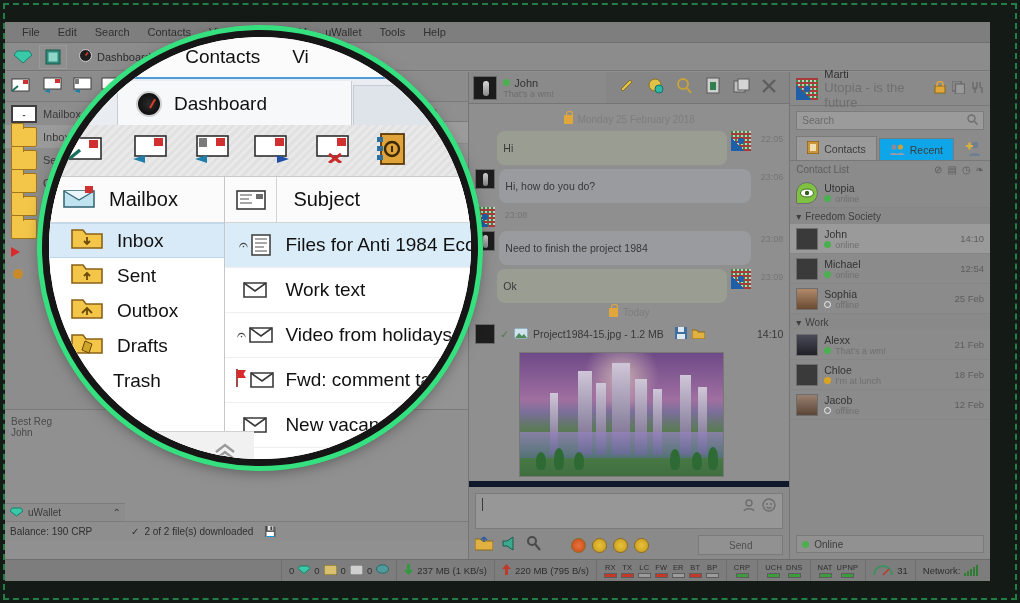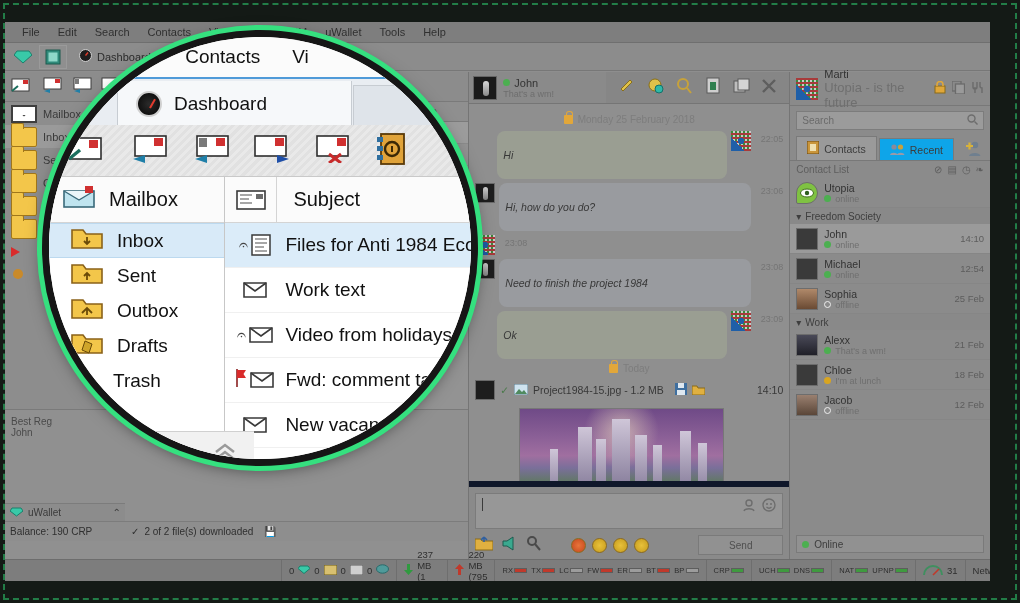--- a/index.html
+++ b/index.html
@@ -143,21 +143,21 @@
   .chat-tools { flex:1; display:flex; align-items:center; justify-content:space-around;
       background:#868686; height:100%; padding:0 6px; }
   .chat-body { position:absolute; left:0; right:0; top:32px; bottom:78px;
       background:#8f8f8f; overflow:hidden; padding-top:6px; }
   .daysep { display:flex; align-items:center; justify-content:center; gap:5px;
       font-size:10px; color:#7d7d7d; margin:4px 0 6px; }
   .msg { display:flex; align-items:flex-start; margin:2px 6px 4px; gap:4px; }
   .msg .av { width:20px; height:20px; background:#1d1d1d; border:1px solid #696969; flex:none; position:relative;}
   .msg .av:after{ content:''; position:absolute; left:7px; top:3px; width:5px; height:13px;
      background: linear-gradient(#cfcfcf,#7f7f7f); border-radius:3px; }
-  .msg .bubble { flex:1; font-size:10.5px; color:#383838; padding:18px 6px; border-radius:8px;font-style:italic; }
+  .msg .bubble { flex:1; font-size:10.5px; color:#383838; padding:11px 6px; border-radius:8px; }
   .msg.them .bubble { background:#999b9f; }
   .msg.me  .bubble { background:#9a9e92; margin-left:22px; }
   .msg .tm { font-size:9px; color:#757575; width:28px; text-align:right; flex:none; padding-top:3px;}
   .qr {
     width:20px;height:20px;flex:none;
     background:
       linear-gradient(45deg, #1f5fa8 35%, transparent 35%),
       radial-gradient(circle at 50% 50%, #1f5fa8 22%, transparent 23%),
       repeating-linear-gradient(0deg,#a83a3a 0 2px, transparent 2px 4px),
       repeating-linear-gradient(90deg,#3a8a3a 0 2px, transparent 2px 4px),
@@ -224,21 +224,21 @@
       gap:5px; padding-left:5px; font-size:10px; color:#3c3c3c; }
 
   
   .statusbar {
     position:absolute; left:0; right:0; bottom:0; height:22px;
     background:#7d7d7d; border-top:1px solid #6d6d6d;
     display:flex; align-items:center; font-size:9.5px; color:#2e2e2e;
   }
   .sb-sec { display:flex; align-items:center; gap:4px; padding:0 7px; height:100%;
       border-right:1px solid #6e6e6e; }
-  .led { display:flex; flex-direction:row; align-items:center; gap:1px; }
+  .led { display:flex; flex-direction:column; align-items:center; gap:1px; }
   .led b { font-weight:normal; font-size:7.5px; letter-spacing:.2px; }
   .led i { display:block; width:13px; height:5px; border:1px solid #5d5d5d; }
   .led.red i { background:#c0392b; }
   .led.grn i { background:#3f9a3f; }
   .led.off i { background:#9c9c9c; }
   .bars { display:flex; align-items:flex-end; gap:1px; height:11px; }
   .bars s { display:block; width:2px; background:#2e7d32; text-decoration:none;}
 
   
   #mag {

